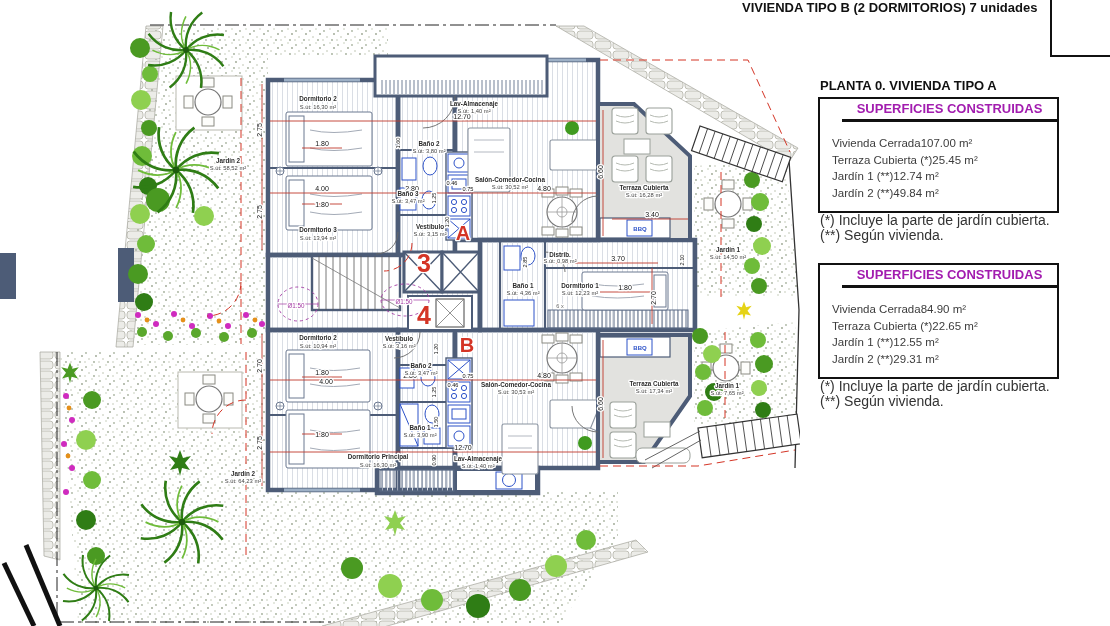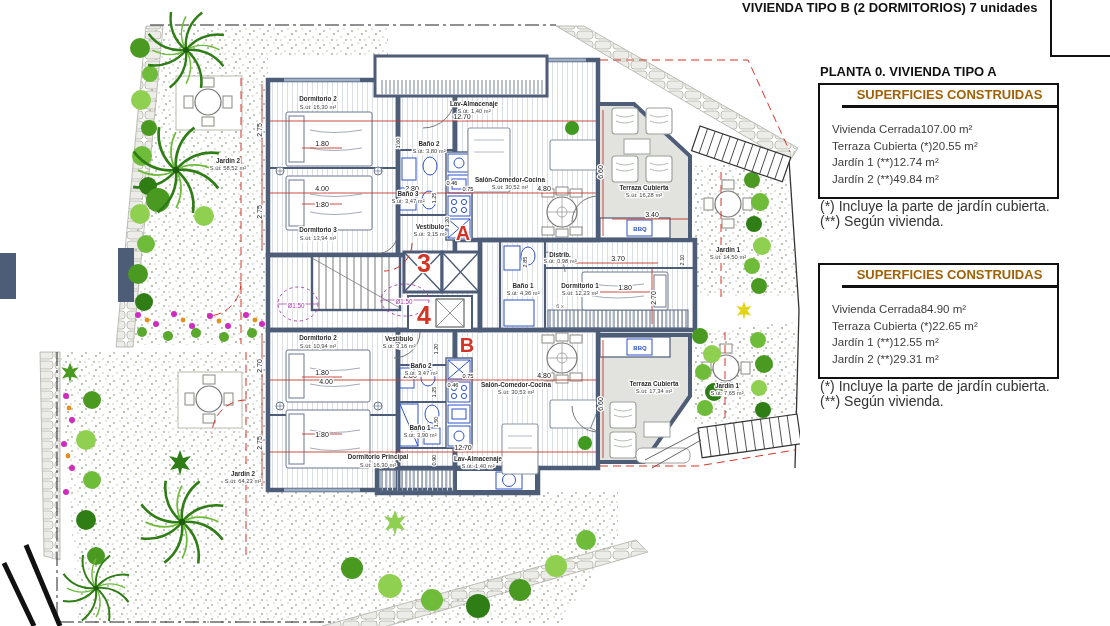--- a/index.html
+++ b/index.html
@@ -6,21 +6,21 @@
   .stage{position:relative;width:1110px;height:626px;background:#fff;overflow:hidden;
          font-family:"Liberation Sans", sans-serif;}
   .titlebar{position:absolute;left:742px;top:0px;width:306px;text-align:left;
             font-size:13px;font-weight:bold;color:#111;letter-spacing:0px;}
   .tb-vline{position:absolute;left:1050px;top:0;width:2px;height:56px;background:#111;}
   .tb-hline{position:absolute;left:1050px;top:55px;width:60px;height:2px;background:#111;}
   .panel{position:absolute;left:818px;width:241px;color:#222;}
   .panel .heading{font-size:13px;font-weight:bold;color:#111;margin:0 0 4px 2px;}
   .panel .box{border:2px solid #111;background:#fff;}
   .panel .box-title{font-size:13px;font-weight:bold;text-align:center;margin-left:22px;
-                    padding:2px 0 3px 0;border-bottom:3px solid #111;color:#a16207;}
+                    padding:2px 0 3px 0;border-bottom:3px solid #111;color:#a21caf;}
   .panel .rows{padding:13px 12px 10px 12px;}
   .panel .row{display:flex;justify-content:flex-start;font-size:11.5px;
               color:#3c3c3c;line-height:16.5px;}
   .panel .notes{font-size:14px;color:#333;line-height:15px;margin-left:2px;}
   svg text{font-family:"Liberation Sans", sans-serif;}
   .halo{paint-order:stroke;stroke:#ffffff;stroke-width:2.6px;stroke-linejoin:round;}
   .rn{font-size:6.3px;font-weight:bold;fill:#2b2b2b;text-anchor:middle;}
   .ra{font-size:5.8px;fill:#444;text-anchor:middle;}
   .dim{font-size:7px;fill:#111;text-anchor:middle;}
   .dimsm{font-size:5.6px;fill:#111;text-anchor:middle;}
@@ -590,32 +590,32 @@
     <g>
       <text x="463" y="240" class="mkA halo">A</text>
       <text x="467" y="352" class="mkA halo">B</text>
       <text x="424" y="272" class="mkN halo">3</text>
       <text x="424" y="324" class="mkN halo">4</text>
       <text x="296" y="308" class="mg halo">Ø1.50</text>
       <text x="404" y="304" class="mg halo">Ø1.50</text>
     </g>
   </svg>
 
-  <div class="panel" style="top:64px;">
+  <div class="panel" style="top:78px;">
     <div class="heading">PLANTA 0. VIVIENDA TIPO A</div>
     <div class="box">
       <div class="box-title">SUPERFICIES CONSTRUIDAS</div>
       <div class="rows">
         <div class="row">
           <span>Vivienda Cerrada</span>
           <span>107.00 m²</span>
         </div>
         <div class="row">
           <span>Terraza Cubierta  (*)</span>
-          <span>20.55 m²</span>
+          <span>25.45 m²</span>
         </div>
         <div class="row">
           <span>Jardín 1 (**)</span>
           <span>12.74 m²</span>
         </div>
         <div class="row">
           <span>Jardín 2 (**)</span>
           <span>49.84 m²</span>
         </div>
       </div>

